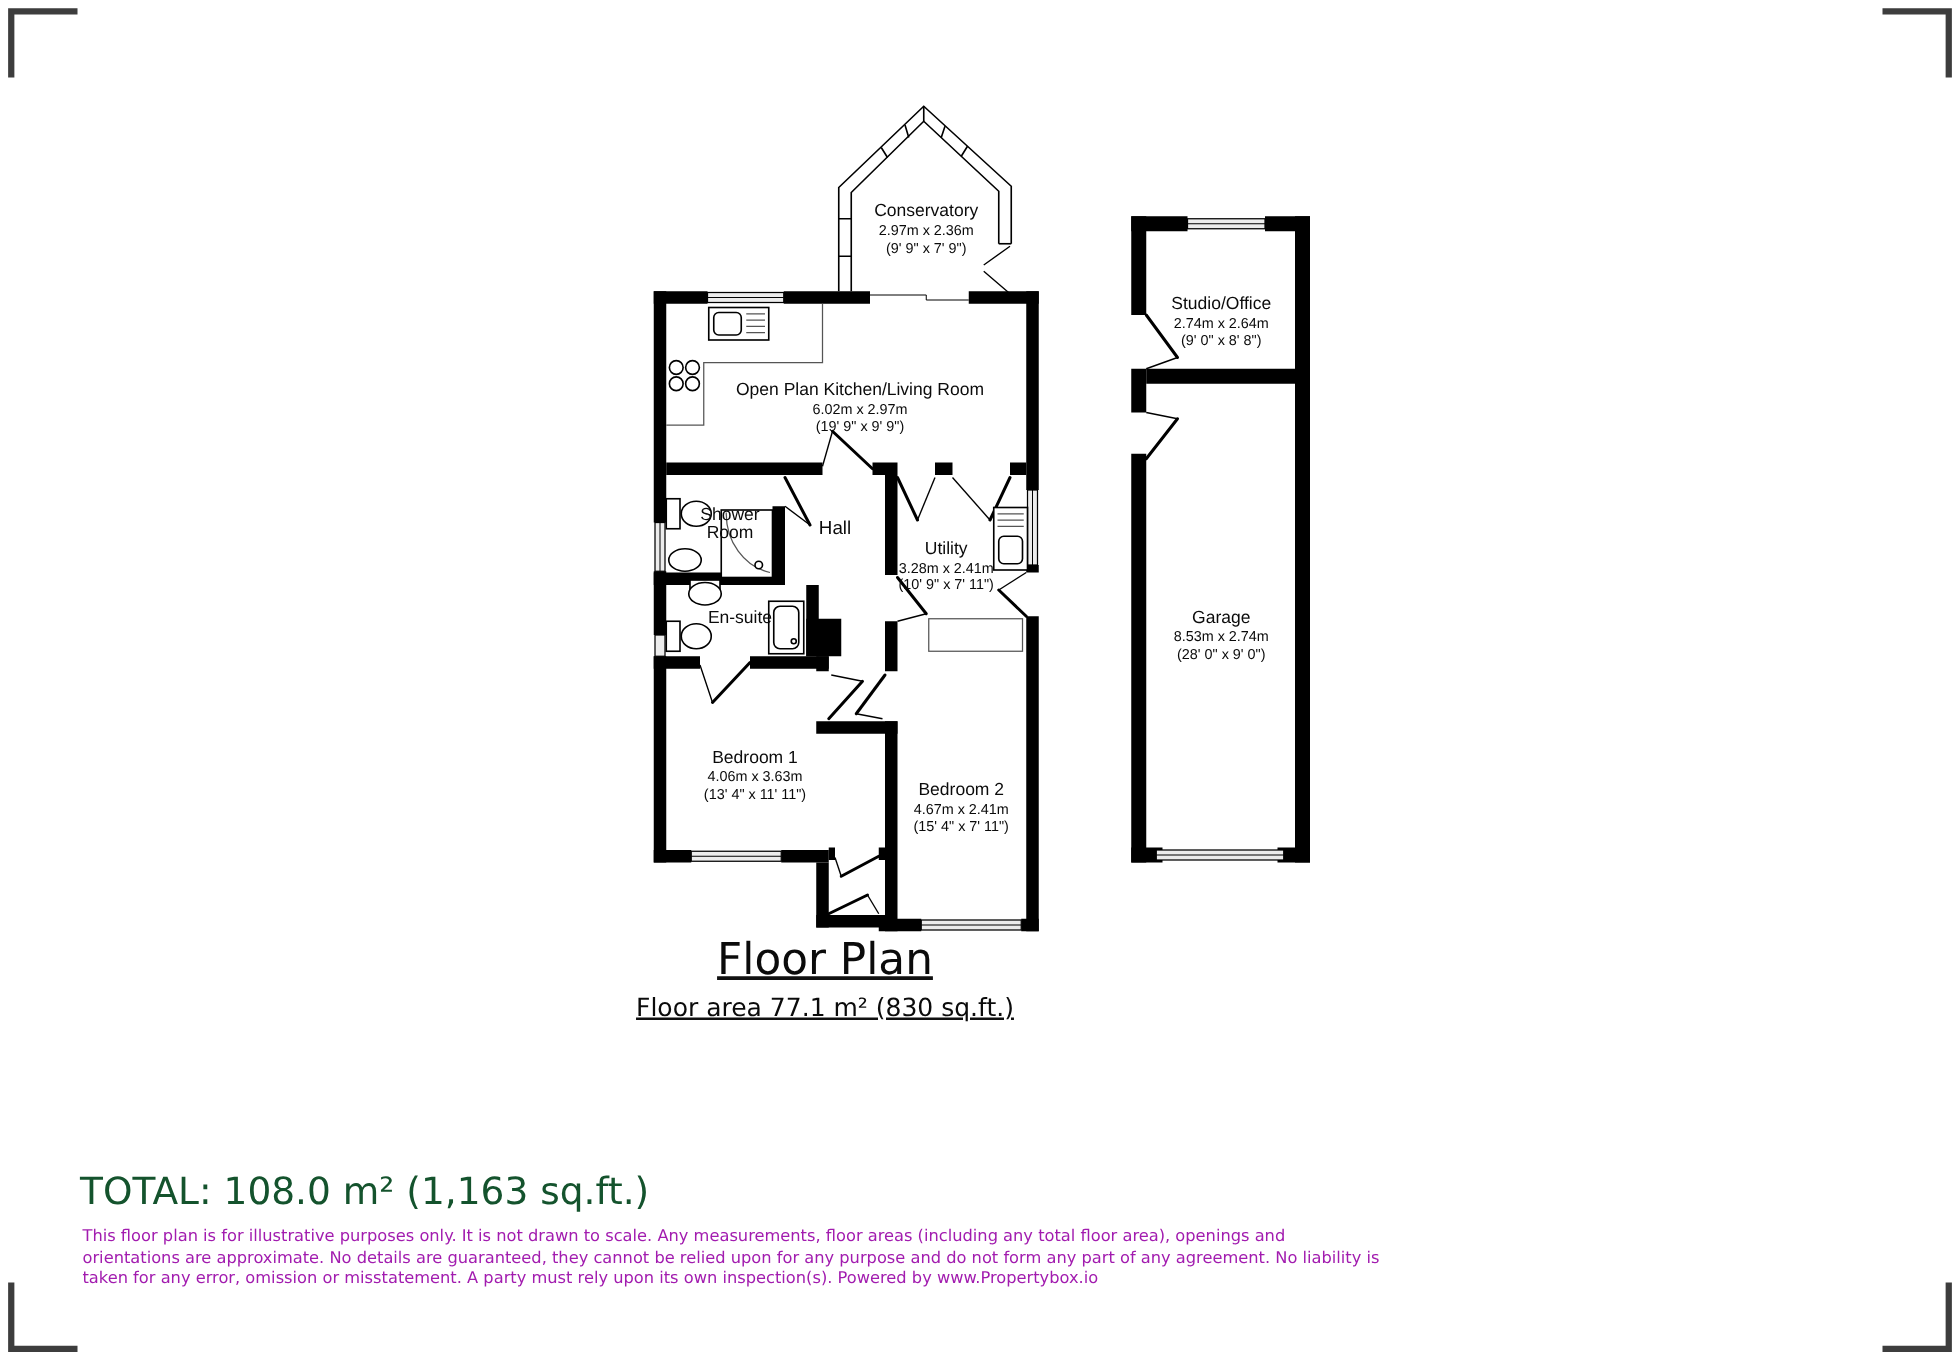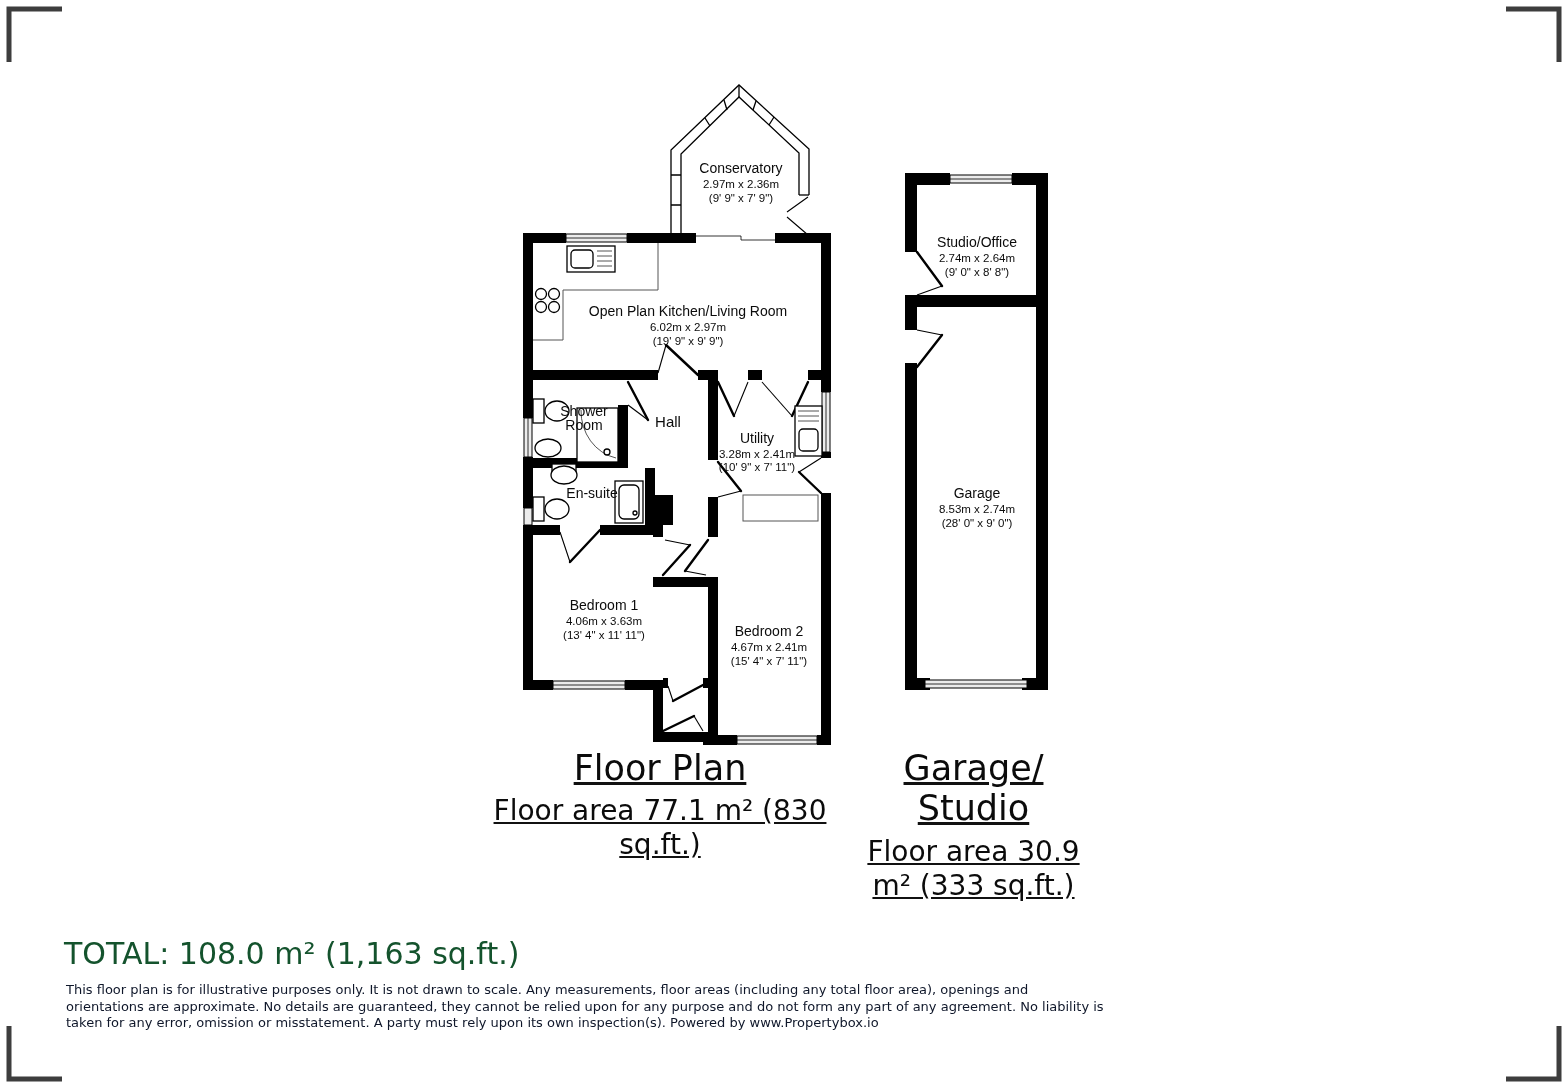--- a/index.html
+++ b/index.html
@@ -1,24 +1,24 @@
 <!DOCTYPE html>
 <html><head>
 <meta charset="utf-8">
 <style>
   html,body{margin:0;padding:0;background:#fff;}
   #canvas{position:relative;width:1568px;height:1088px;background:#ffffff;overflow:hidden;
           font-family:"DejaVu Sans", sans-serif;color:#111;}
   #planSvg{position:absolute;left:0;top:0;}
   .caption{position:absolute;text-align:center;text-decoration:underline;}
   .caption .title{font-size:35px;line-height:1.15;color:#0b0b0b;}
-  .caption .area{font-size:28px;line-height:1.22;margin-top:6px;color:#0b0b0b;}
+  .caption .area{font-size:20px;line-height:1.22;margin-top:6px;color:#0b0b0b;}
   #totalLine{position:absolute;left:64px;top:936px;font-size:30px;color:#14532d;}
   #disclaimer{position:absolute;left:66px;top:982px;width:1040px;font-size:13px;
-              line-height:16.5px;color:#0f172a;}
+              line-height:16.5px;color:#a21caf;}
   svg text{font-family:"Liberation Sans", sans-serif;fill:#0b0b0b;text-anchor:middle;}
   .roomName{font-size:14px;}
   .roomDim{font-size:11.5px;}
   .wall{fill:#000;}
   .win{fill:#ececec;stroke:#000;stroke-width:1;}
   .winline{stroke:#000;stroke-width:0.8;}
   .leaf{stroke:#000;stroke-width:2.4;fill:none;stroke-linecap:round;}
   .chord{stroke:#000;stroke-width:1.1;fill:none;}
   .fix{fill:#fff;stroke:#000;stroke-width:1.3;}
   .thinfix{fill:none;stroke:#555;stroke-width:1;}
@@ -272,21 +272,17 @@
         <text class="roomDim" x="977" y="527">(28' 0" x 9' 0")</text>
       </g>
     </g>
   </svg>
 
   <div class="caption" style="left:470px;top:748px;width:380px;">
     <div class="title">Floor Plan</div>
     <div class="area">Floor area 77.1 m² (830 sq.ft.)</div>
   </div>
 
-  <div class="caption" style="left:851px;top:748px;width:245px;">
-    <div class="title">Garage/ Studio</div>
-    <div class="area">Floor area 30.9 m² (333 sq.ft.)</div>
-  </div>
 
   <div id="totalLine">TOTAL: 108.0 m² (1,163 sq.ft.)</div>
 
   <div id="disclaimer">This floor plan is for illustrative purposes only. It is not drawn to scale. Any measurements, floor areas (including any total floor area), openings and orientations are approximate. No details are guaranteed, they cannot be relied upon for any purpose and do not form any part of any agreement. No liability is taken for any error, omission or misstatement. A party must rely upon its own inspection(s). Powered by www.Propertybox.io</div>
 </div>
 
 </body></html>

